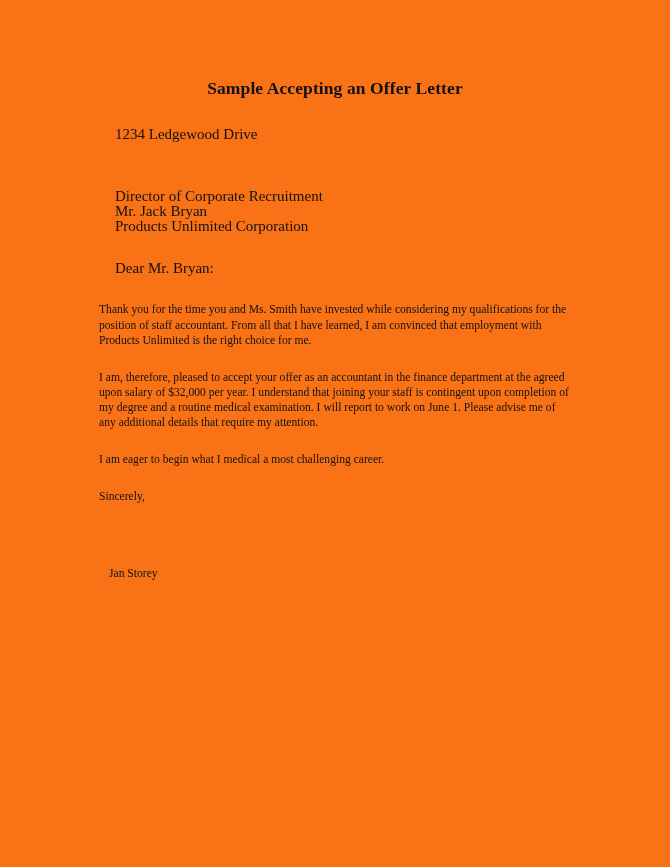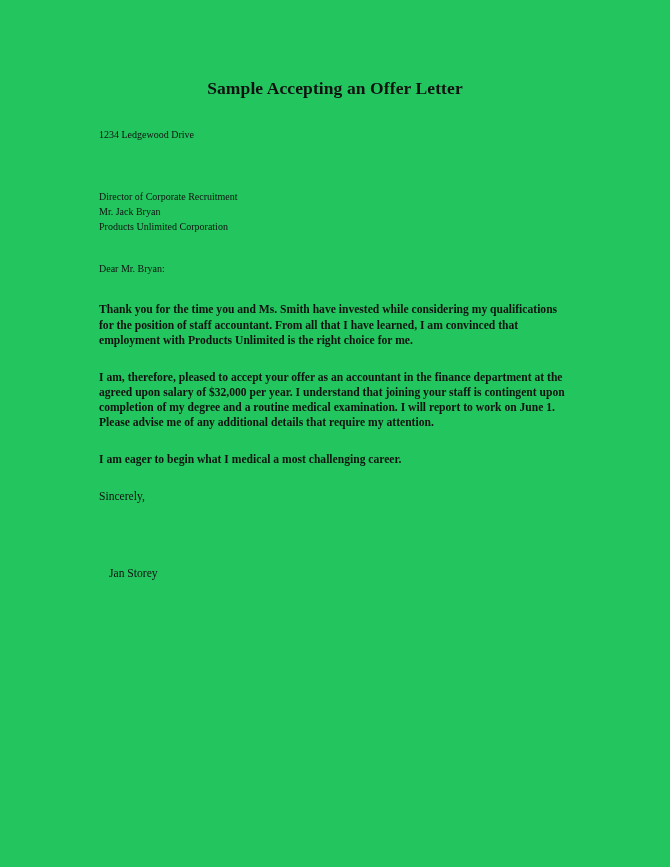--- a/index.html
+++ b/index.html
@@ -12,21 +12,21 @@
     height: 867px;
     font-family: "Liberation Serif", "DejaVu Serif", serif;
     color: #111111;
     overflow: hidden;
   }
 
   .page {
     position: relative;
     width: 670px;
     height: 867px;
-    background: #22c55e;
+    background: #f97316;
     box-sizing: border-box;
   }
 
   .letter {
     position: absolute;
     left: 99px;
     top: 78px;
     width: 472px;
   }
 
@@ -36,23 +36,23 @@
     text-align: center;
     letter-spacing: 0.1px;
     margin: 0 0 28px 0;
     line-height: 1.2;
     
     margin-left: -6px;
     margin-right: -6px;
   }
 
   .block {
-    font-size: 10px;
+    font-size: 15px;
     line-height: 15.1px;
-    margin: 0;
+    margin: 16px;
   }
 
   .block-line {
     white-space: pre;
   }
 
   .sender-block {
     margin-bottom: 47px;
   }
 
@@ -62,21 +62,20 @@
 
   .salutation {
     margin-bottom: 26px;
   }
 
   .para {
     font-size: 11.6px;
     line-height: 15.1px;
     margin: 0 0 22px 0;
     text-align: left;
-    font-weight: bold;
   }
 
   .para:last-of-type {
     margin-bottom: 0;
   }
 
   .closing {
     font-size: 11.6px;
     line-height: 15.1px;
     margin: 0;

